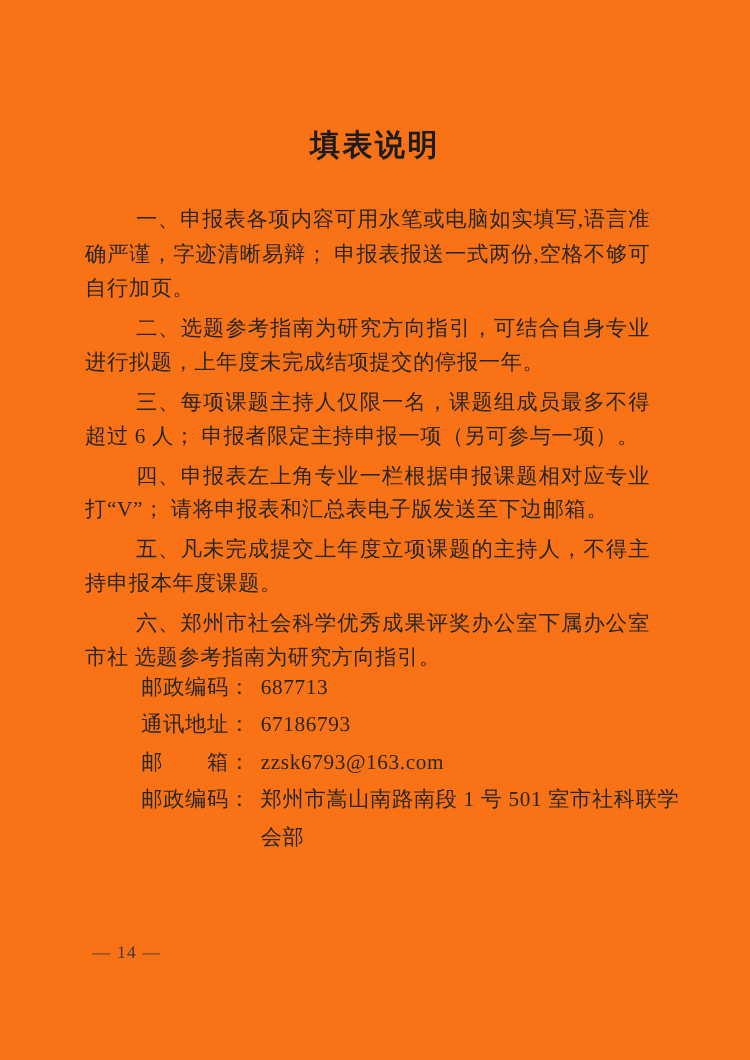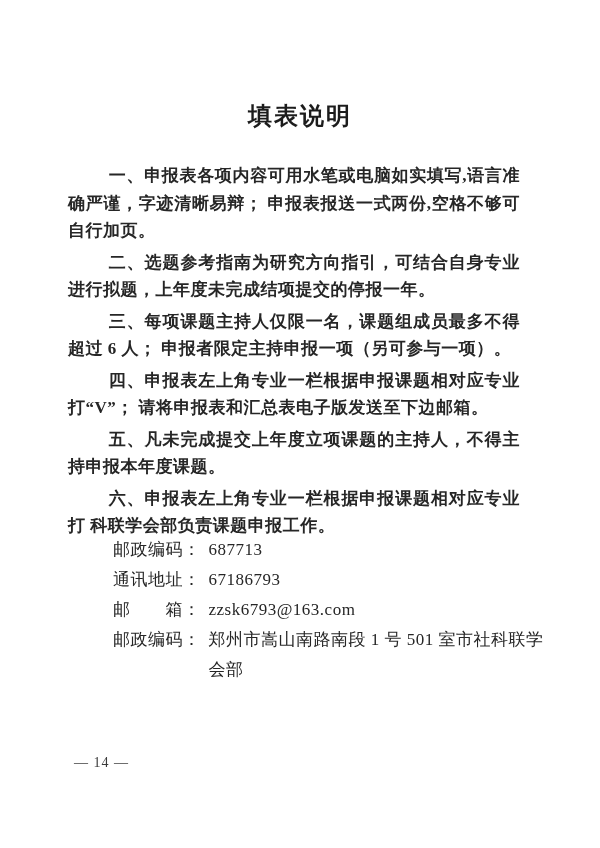--- a/index.html
+++ b/index.html
@@ -5,42 +5,41 @@
   html, body {
     margin: 0;
     padding: 0;
     background: #e8e8e8;
   }
   .page {
     position: relative;
     width: 600px;
     height: 848px;
     margin: 0 auto;
-    background: #ffffff;
+    background: #f97316;
     overflow: hidden;
     font-family: "Liberation Serif", "DejaVu Serif", serif;
     color: #262626;
   }
   .doc-title {
     position: absolute;
     top: 100px;
     left: 0;
     right: 0;
     text-align: center;
     font-size: 24px;
     font-weight: 700;
     letter-spacing: 2px;
     color: #1c1c1c;
   }
   .doc-body {
     position: absolute;
     top: 162px;
     left: 68px;
     width: 452px;
-    font-weight: bold;
   }
   .doc-body p {
     margin: 0 0 4px 0;
     font-size: 17px;
     line-height: 27.5px;
     letter-spacing: 0.5px;
     text-align: justify;
     text-indent: 2.4em;
   }
   .contact-block {
@@ -83,21 +82,21 @@
 <div class="page">
 
   <div class="doc-title">填表说明</div>
 
   <div class="doc-body">
     <p>一、申报表各项内容可用水笔或电脑如实填写,语言准确严谨，字迹清晰易辩； 申报表报送一式两份,空格不够可自行加页。</p>
     <p>二、选题参考指南为研究方向指引，可结合自身专业进行拟题，上年度未完成结项提交的停报一年。</p>
     <p>三、每项课题主持人仅限一名，课题组成员最多不得超过 6 人； 申报者限定主持申报一项（另可参与一项）。</p>
     <p>四、申报表左上角专业一栏根据申报课题相对应专业打“V”； 请将申报表和汇总表电子版发送至下边邮箱。</p>
     <p>五、凡未完成提交上年度立项课题的主持人，不得主持申报本年度课题。</p>
-    <p>六、申报表左上角专业一栏根据申报课题相对应专业打 科联学会部负责课题申报工作。</p>
+    <p>六、郑州市社会科学优秀成果评奖办公室下属办公室市社 选题参考指南为研究方向指引。</p>
   </div>
 
   <div class="contact-block">
 
     <div class="contact-row">
       <span class="contact-label">邮政编码：</span>
       <span class="contact-value">687713</span>
     </div>
 
     <div class="contact-row">

